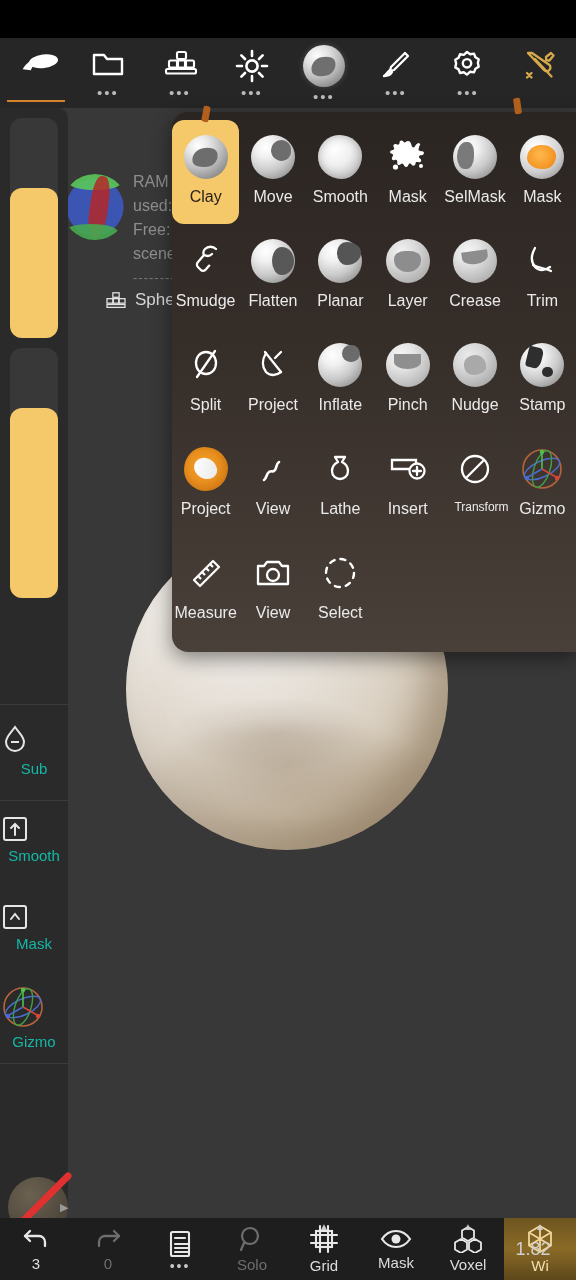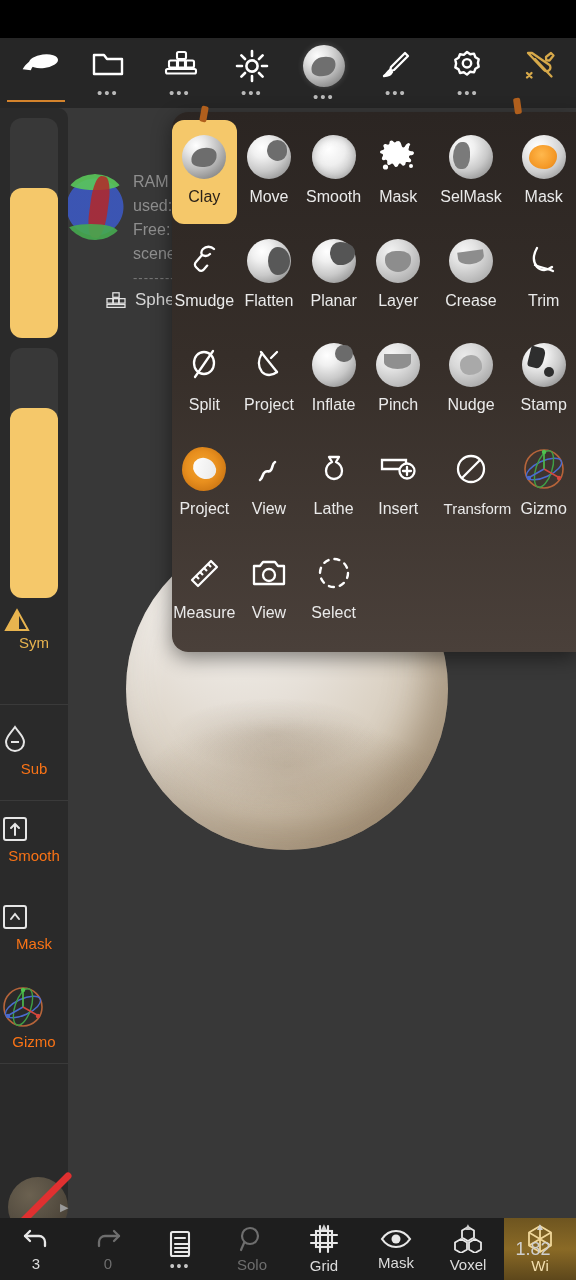--- a/index.html
+++ b/index.html
@@ -111,21 +111,21 @@
   .slider-fill {
     position:absolute; left:0; bottom:0; width:48px; border-radius:12px; background:#f5c86a;
   }
   .sym-block { position:absolute; left:0; top:500px; width:68px; text-align:center; }
   .sym-label { color:#e8b44f; font-size:15px; margin-top:4px; }
 
   .lb-divider { position:absolute; left:0; width:68px; height:1px; background:#3a3a3a; }
   .lb-item {
     position:absolute; left:0; width:68px; text-align:center; color:#e2e2e2;
   }
-  .lb-item .lbl { font-size:15px; margin-top:3px; display:block; color:#f97316;}
+  .lb-item .lbl { font-size:15px; margin-top:3px; display:block; color:#14b8a6;}
 
   .mat-sphere {
     position:absolute; left:8px; top:1069px; width:60px; height:60px; border-radius:50%;
     background: radial-gradient(circle at 36% 30%, #6b6150 0%, #585043 45%, #40392f 100%);
   }
   .mat-slash {
     position:absolute; left:2px; top:1062px; width:72px; height:72px; pointer-events:none;
   }
   .color-swatch {
     position:absolute; left:8px; top:1157px; width:52px; height:48px;
@@ -323,29 +323,20 @@
   <div class="leftbar">
 
     <div class="slider-track" style="top:10px; height:220px;">
       <div class="slider-fill" style="height:150px;"></div>
     </div>
 
     <div class="slider-track" style="top:240px; height:250px;">
       <div class="slider-fill" style="height:190px;"></div>
     </div>
 
-    <div class="sym-block">
-      <span>
-        <svg width="34" height="26" viewBox="0 0 34 26" fill="none" stroke="#e8b44f" stroke-width="2">
-          <path d="M16 4 L6 22 L16 22 Z" fill="#e8b44f"></path>
-          <path d="M18 4 L28 22 L18 22 Z" fill="none"></path>
-        </svg>
-      </span>
-      <span class="sym-label">Sym</span>
-    </div>
 
     <div class="lb-divider" style="top:596px;"></div>
 
     <div class="lb-item" style="top:615px;">
       <span>
         <svg width="30" height="34" viewBox="0 0 30 34" fill="none" stroke="#e6e6e6" stroke-width="2">
           <path d="M15 4c5 7 9 10 9 15a9 9 0 01-18 0c0-5 4-8 9-15z"></path>
           <path d="M11 19h8"></path>
         </svg>
       </span>
@@ -616,21 +607,21 @@
         <span class="b-lbl">Insert</span>
       </div>
 
       <div class="brush">
         <span class="b-ico">
           <svg width="40" height="40" viewBox="0 0 40 40" fill="none" stroke="#fff" stroke-width="2.3" stroke-linecap="round">
             <circle cx="20" cy="20" r="13"></circle>
             <path d="M11 29L29 11"></path>
           </svg>
         </span>
-        <span class="b-lbl" style="font-size:15px;margin-left:13px;">Transform</span>
+        <span class="b-lbl" style="font-size:12px;margin-left:13px;">Transform</span>
       </div>
 
       <div class="brush">
         <span class="b-ico">
           <svg width="46" height="46" viewBox="0 0 46 46" fill="none">
             <circle cx="23" cy="23" r="19" stroke="#b5643a" stroke-width="1.6"></circle>
             <ellipse cx="23" cy="23" rx="19" ry="8" stroke="#4a6bcf" stroke-width="1.4" transform="rotate(-25 23 23)"></ellipse>
             <ellipse cx="23" cy="23" rx="8" ry="19" stroke="#3f9f46" stroke-width="1.4" transform="rotate(18 23 23)"></ellipse>
             <path d="M23 23V7" stroke="#4fc24f" stroke-width="1.6"></path>
               <circle cx="23" cy="6" r="2.2" fill="#4fc24f"></circle>

